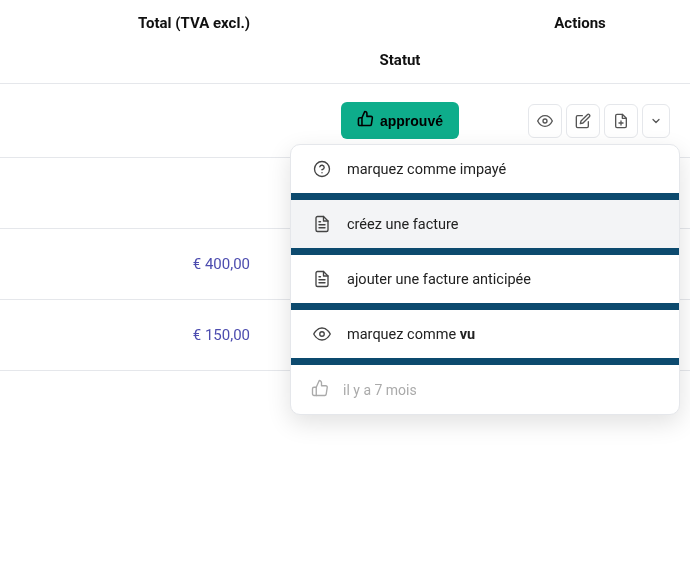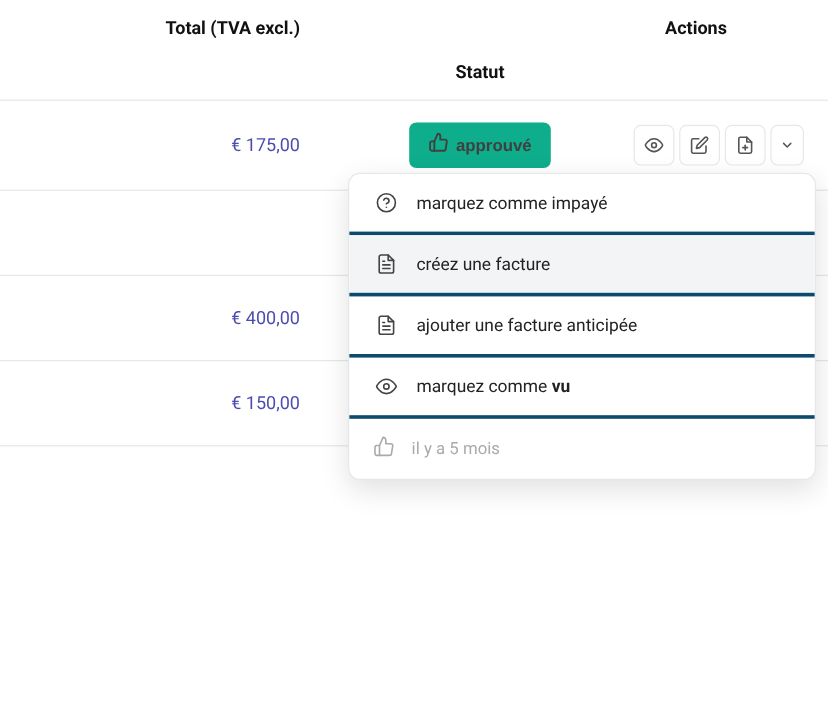--- a/index.html
+++ b/index.html
@@ -74,21 +74,21 @@
     .row-actions {
       width: 180px;
       display: flex;
       justify-content: flex-end;
       align-items: center;
       gap: 4px;
     }
 
     .btn-approved {
       background: #0ead8b;
-      color: #404040;
+      color: #000000;
       border: none;
       border-radius: 6px;
       padding: 8px 16px;
       font-size: 14px;
       font-weight: 600;
       display: flex;
       align-items: center;
       gap: 6px;
       cursor: pointer;
     }
@@ -140,21 +140,21 @@
     }
 
     .dropdown-item {
       display: flex;
       align-items: center;
       padding: 13px 20px;
       gap: 14px;
       cursor: pointer;
       font-size: 14.5px;
       color: #222;
-      border-bottom: 3px solid #0c4a6e;
+      border-bottom: 7px solid #0c4a6e;
     }
 
     .dropdown-item:last-child {
       border-bottom: none;
     }
 
     .dropdown-item.highlighted {
       background: #f3f4f6;
     }
 
@@ -192,21 +192,20 @@
 
 <div class="table-container">
 
   <div class="table-header">
     <div class="header-cell header-total">Total (TVA excl.)</div>
     <div class="header-cell header-statut">Statut</div>
     <div class="header-cell header-actions">Actions</div>
   </div>
 
   <div class="table-row" style="position:relative;">
-    <div class="row-amount">€ 175,00</div>
     <div class="row-statut">
       <button class="btn-approved">
         <span class="thumb-icon">
           <svg width="17" height="17" viewBox="0 0 24 24" fill="none" stroke="currentColor" stroke-width="2.2" stroke-linecap="round" stroke-linejoin="round">
               <path d="M14 9V5a3 3 0 0 0-3-3l-4 9v11h11.28a2 2 0 0 0 2-1.7l1.38-9a2 2 0 0 0-2-2.3H14z"></path>
               <path d="M7 22H4a2 2 0 0 1-2-2v-7a2 2 0 0 1 2-2h3"></path>
             </svg>
         </span>
         <span>approuvé</span>
       </button>
@@ -290,21 +289,21 @@
         <span class="item-label">marquez comme <strong>vu</strong></span>
       </div>
 
       <div class="dropdown-footer-item">
         <span class="item-icon">
           <svg width="18" height="18" viewBox="0 0 24 24" fill="none" stroke="#aaa" stroke-width="1.8" stroke-linecap="round" stroke-linejoin="round">
               <path d="M14 9V5a3 3 0 0 0-3-3l-4 9v11h11.28a2 2 0 0 0 2-1.7l1.38-9a2 2 0 0 0-2-2.3H14z"></path>
               <path d="M7 22H4a2 2 0 0 1-2-2v-7a2 2 0 0 1 2-2h3"></path>
             </svg>
         </span>
-        <span style="color:#aaa;">il y a 5 mois</span>
+        <span style="color:#aaa;">il y a 7 mois</span>
       </div>
     </div>
   </div>
 
   <div class="table-row">
     <div class="row-statut"></div>
     <div class="row-actions">
       <button class="dropdown-arrow">
         <svg width="12" height="12" viewBox="0 0 24 24" fill="none" stroke="currentColor" stroke-width="2.5" stroke-linecap="round" stroke-linejoin="round">
             <polyline points="6 9 12 15 18 9"></polyline>

